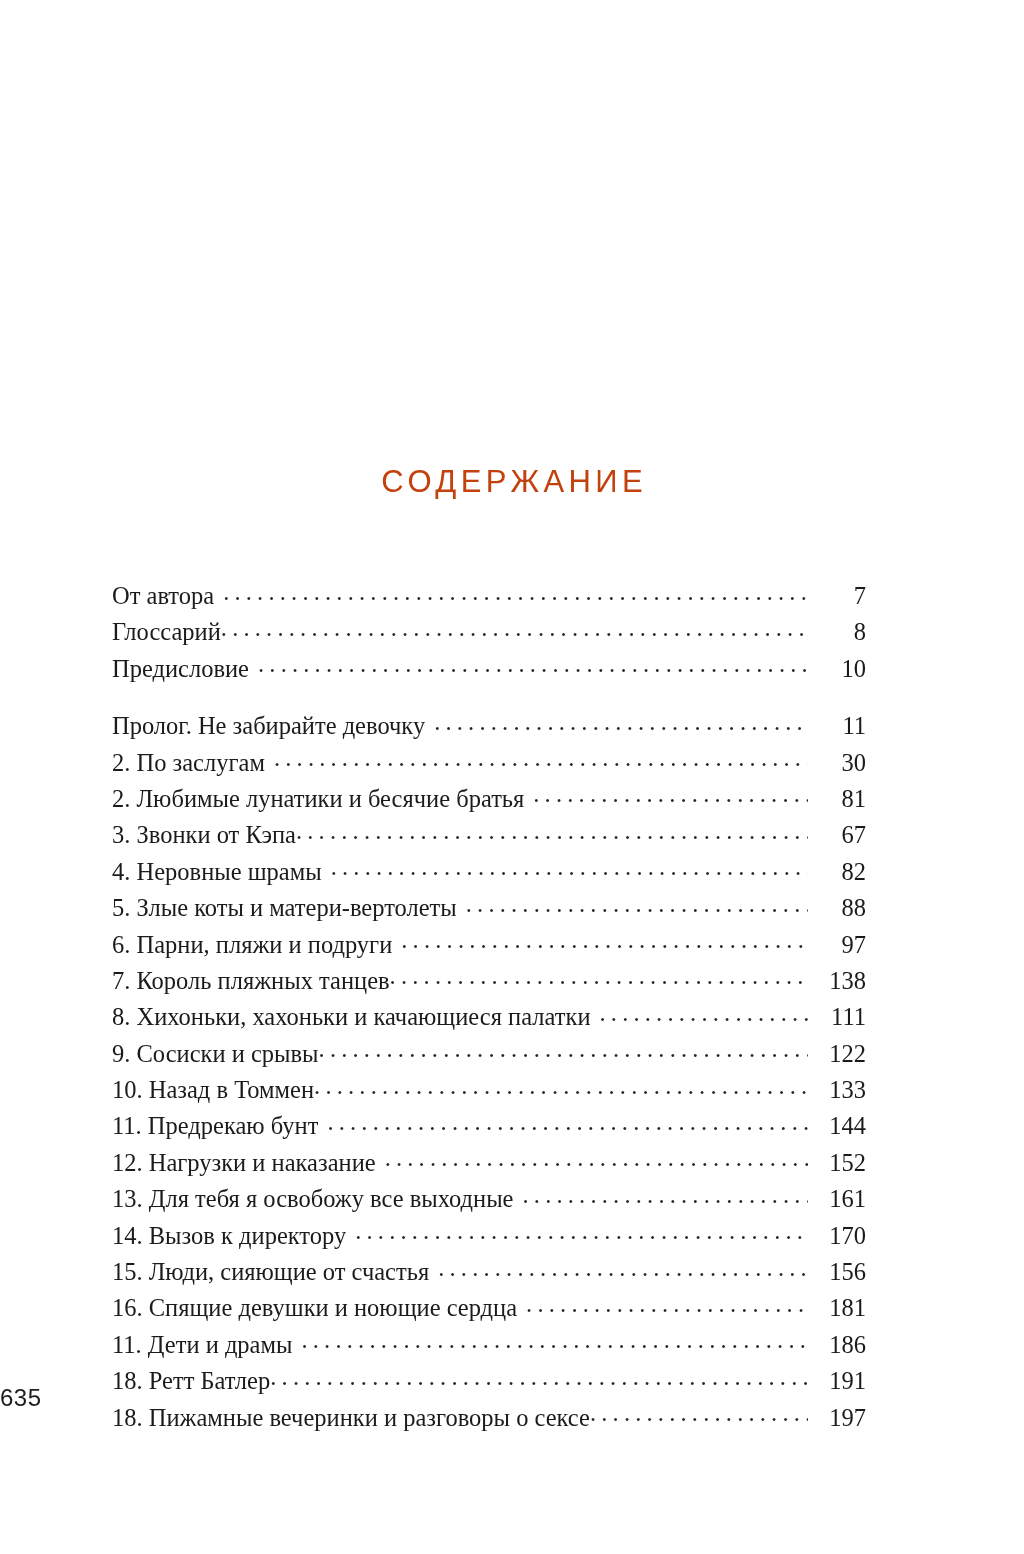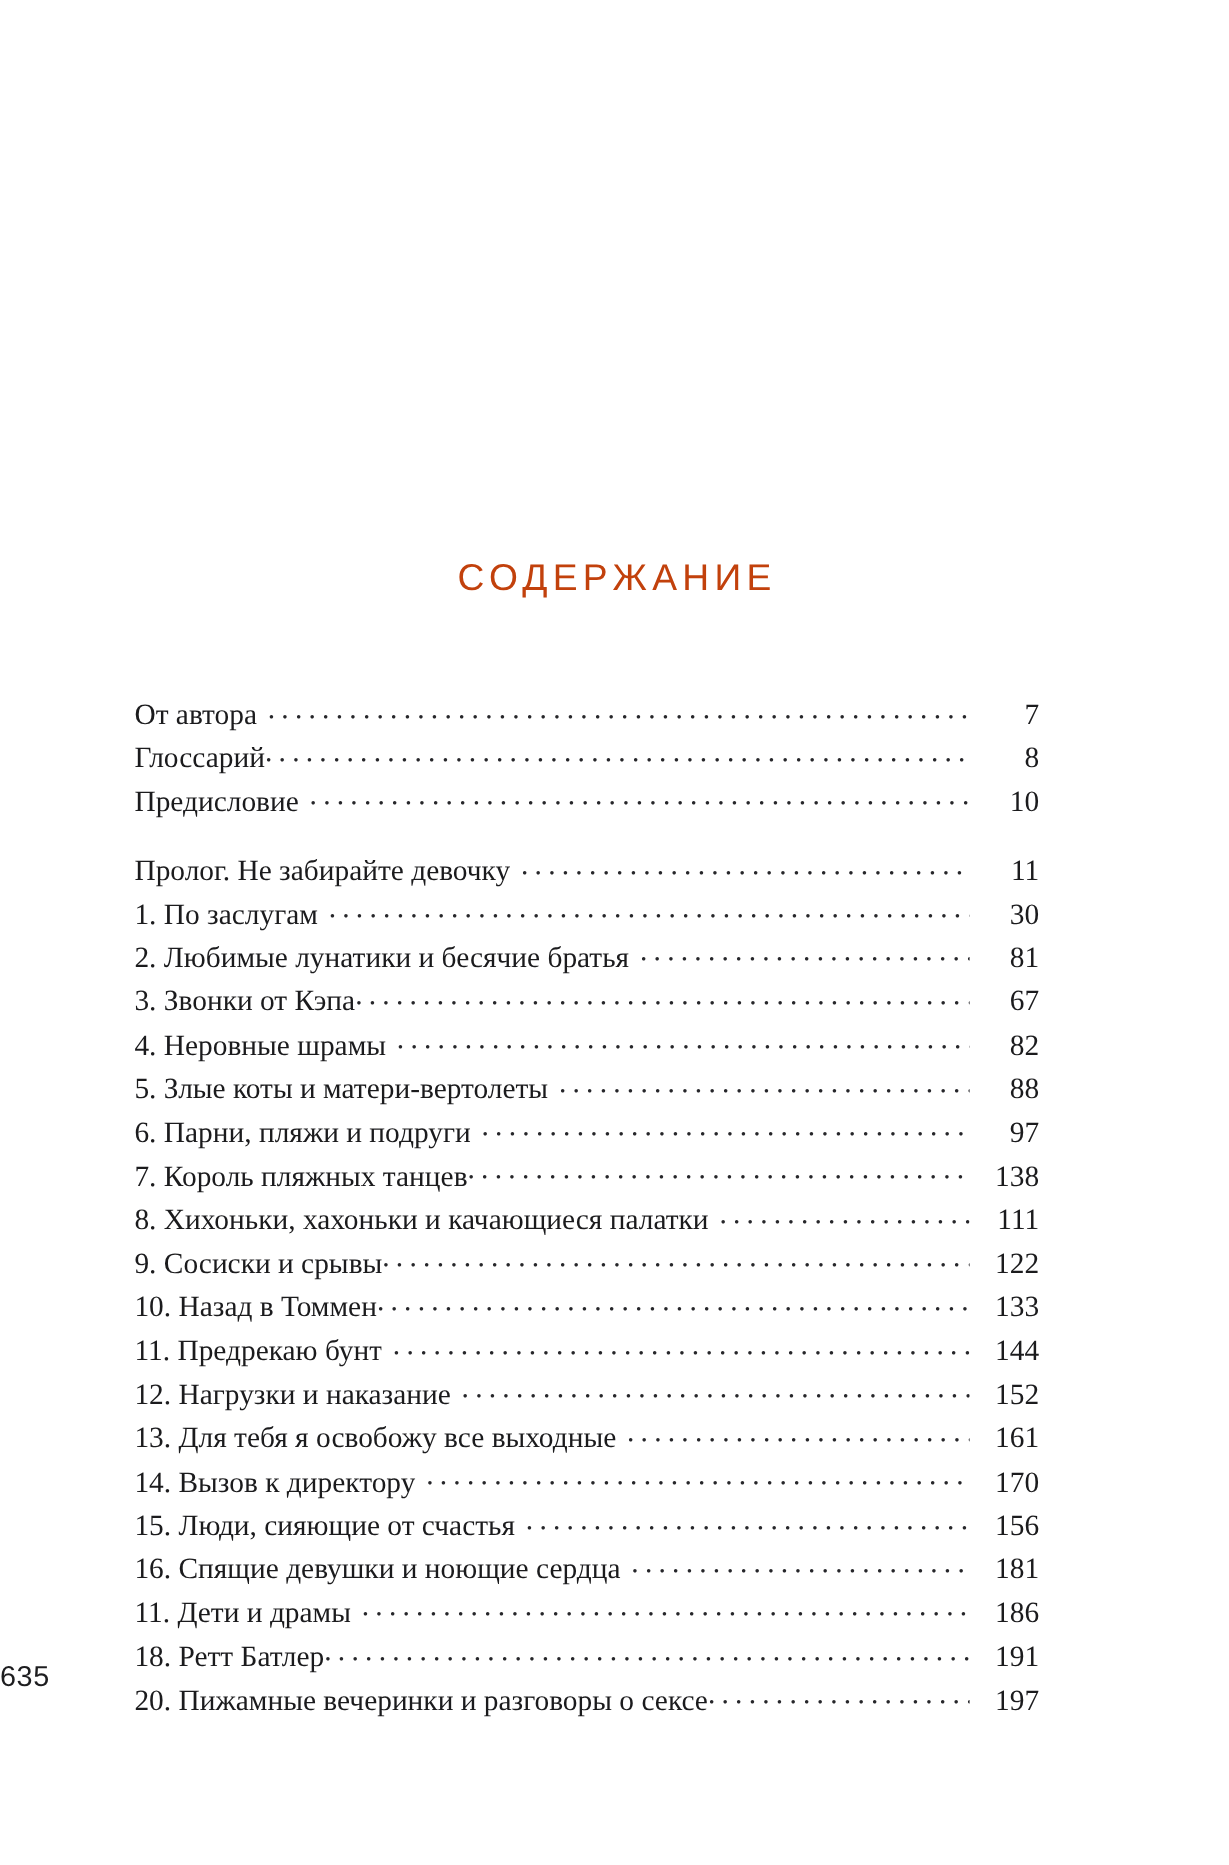--- a/index.html
+++ b/index.html
@@ -143,21 +143,21 @@
         </div>
       </div>
 
     <div class="toc-group chapters" id="chapters-group">
         <div class="toc-entry loose">
           <span class="entry-title">Пролог. Не забирайте девочку</span>
           <span class="entry-leader"></span>
           <span class="entry-page">11</span>
         </div>
         <div class="toc-entry loose">
-          <span class="entry-title">1. По заслугам</span>
+          <span class="entry-title">2. По заслугам</span>
           <span class="entry-leader"></span>
           <span class="entry-page">30</span>
         </div>
         <div class="toc-entry loose">
           <span class="entry-title">2. Любимые лунатики и бесячие братья</span>
           <span class="entry-leader"></span>
           <span class="entry-page">81</span>
         </div>
         <div class="toc-entry tight">
           <span class="entry-title">3. Звонки от Кэпа</span>
@@ -233,21 +233,21 @@
           <span class="entry-title">11. Дети и драмы</span>
           <span class="entry-leader"></span>
           <span class="entry-page">186</span>
         </div>
         <div class="toc-entry tight">
           <span class="entry-title">18. Ретт Батлер</span>
           <span class="entry-leader"></span>
           <span class="entry-page">191</span>
         </div>
         <div class="toc-entry tight">
-          <span class="entry-title">20. Пижамные вечеринки и разговоры о сексе</span>
+          <span class="entry-title">18. Пижамные вечеринки и разговоры о сексе</span>
           <span class="entry-leader"></span>
           <span class="entry-page">197</span>
         </div>
       </div>
 
   </div>
 
   <div class="folio">635</div>
 
 </div>

